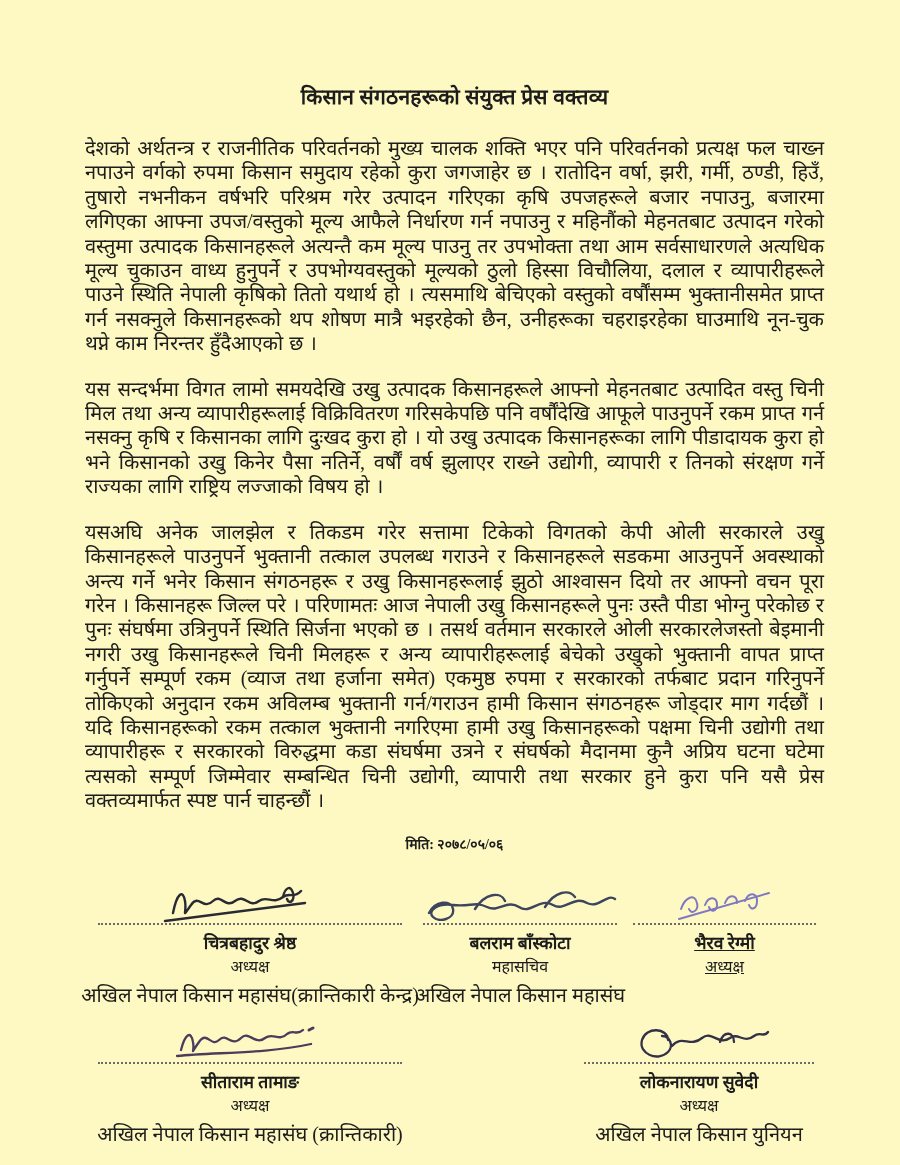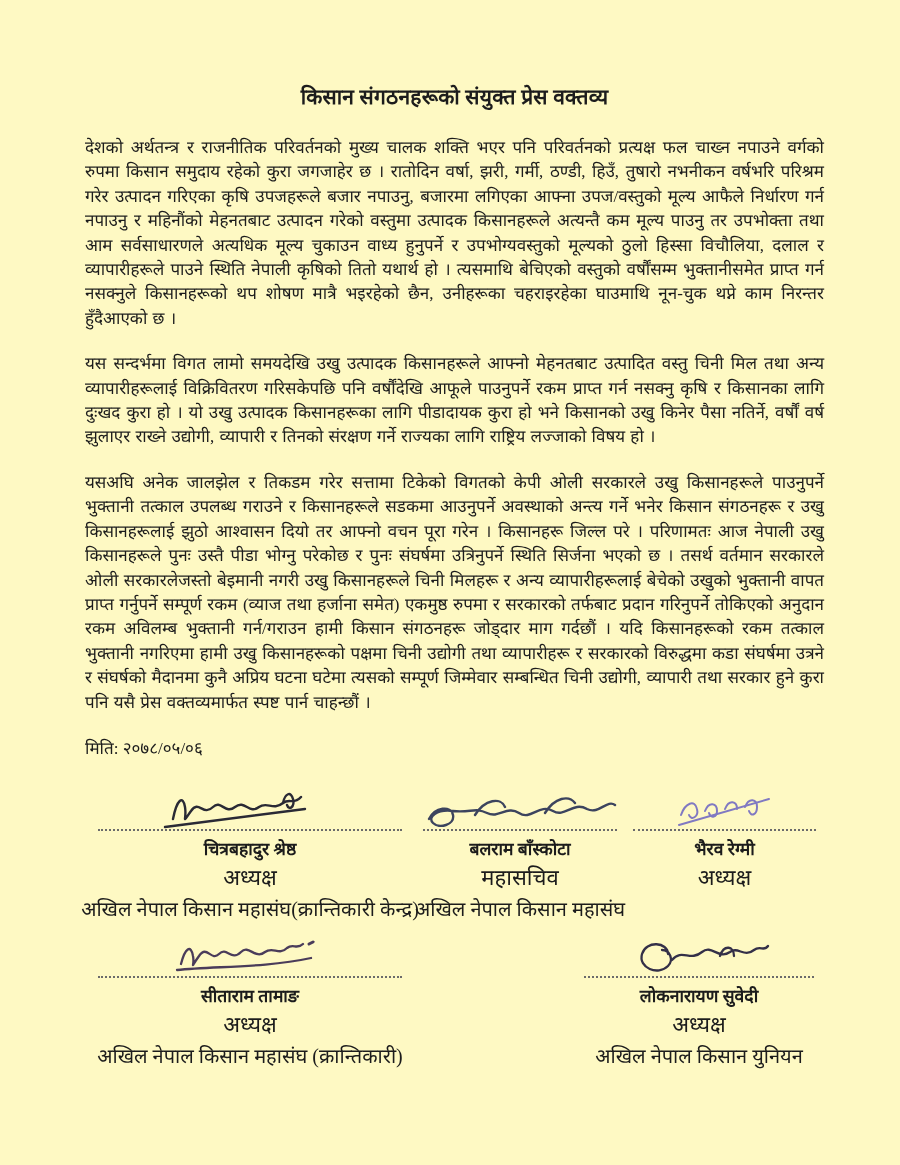--- a/index.html
+++ b/index.html
@@ -18,46 +18,47 @@
     padding: 82px 76px 0 85px;
   }
   .doc-title {
     text-align: center;
     font-size: 21px;
     font-weight: bold;
     letter-spacing: 0.2px;
     margin-bottom: 26px;
   }
   .para {
-    font-size: 17px;
+    font-size: 20px;
     line-height: 24.4px;
     text-align: justify;
     margin-bottom: 21px;
     word-spacing: 1px;
   }
   .date-line {
-    font-size: 17px;
-    font-weight: normal;
+    font-size: 14px;
+    font-weight: bold;
     margin-top: 4px;
     margin-bottom: 26px;
+    text-align: center;
   }
   .sig-row {
     display: flex;
     justify-content: space-between;
     align-items: flex-start;
   }
   .sig-row.first { margin-bottom: 10px; }
   .sig-cell {
     display: flex;
     flex-direction: column;
     align-items: center;
   }
   .sig-cell.c1 { width: 330px; }
   .sig-cell.c2 { width: 250px; font-family: Liberation Serif, serif; }
-  .sig-cell.c3 { width: 255px; }
+  .sig-cell.c3 { width: 255px; text-decoration: underline; }
   .sig-img {
     height: 52px;
     display: flex;
     align-items: flex-end;
     justify-content: center;
     margin-bottom: -8px;
     position: relative;
     z-index: 2;
   }
   .sig-dotted {
@@ -66,21 +67,21 @@
     height: 2px;
     margin-bottom: 3px;
   }
   .sig-name {
     font-size: 17.5px;
     font-weight: bold;
     white-space: nowrap;
     margin-top: 2px;
   }
   .sig-role {
-    font-size: 22px;
+    font-size: 16px;
     margin-top: 1px;
   }
   .sig-org {
     font-size: 20px;
     white-space: nowrap;
     margin-top: 4px;
   }
   svg { display: block; }
 </style>
 </head>

